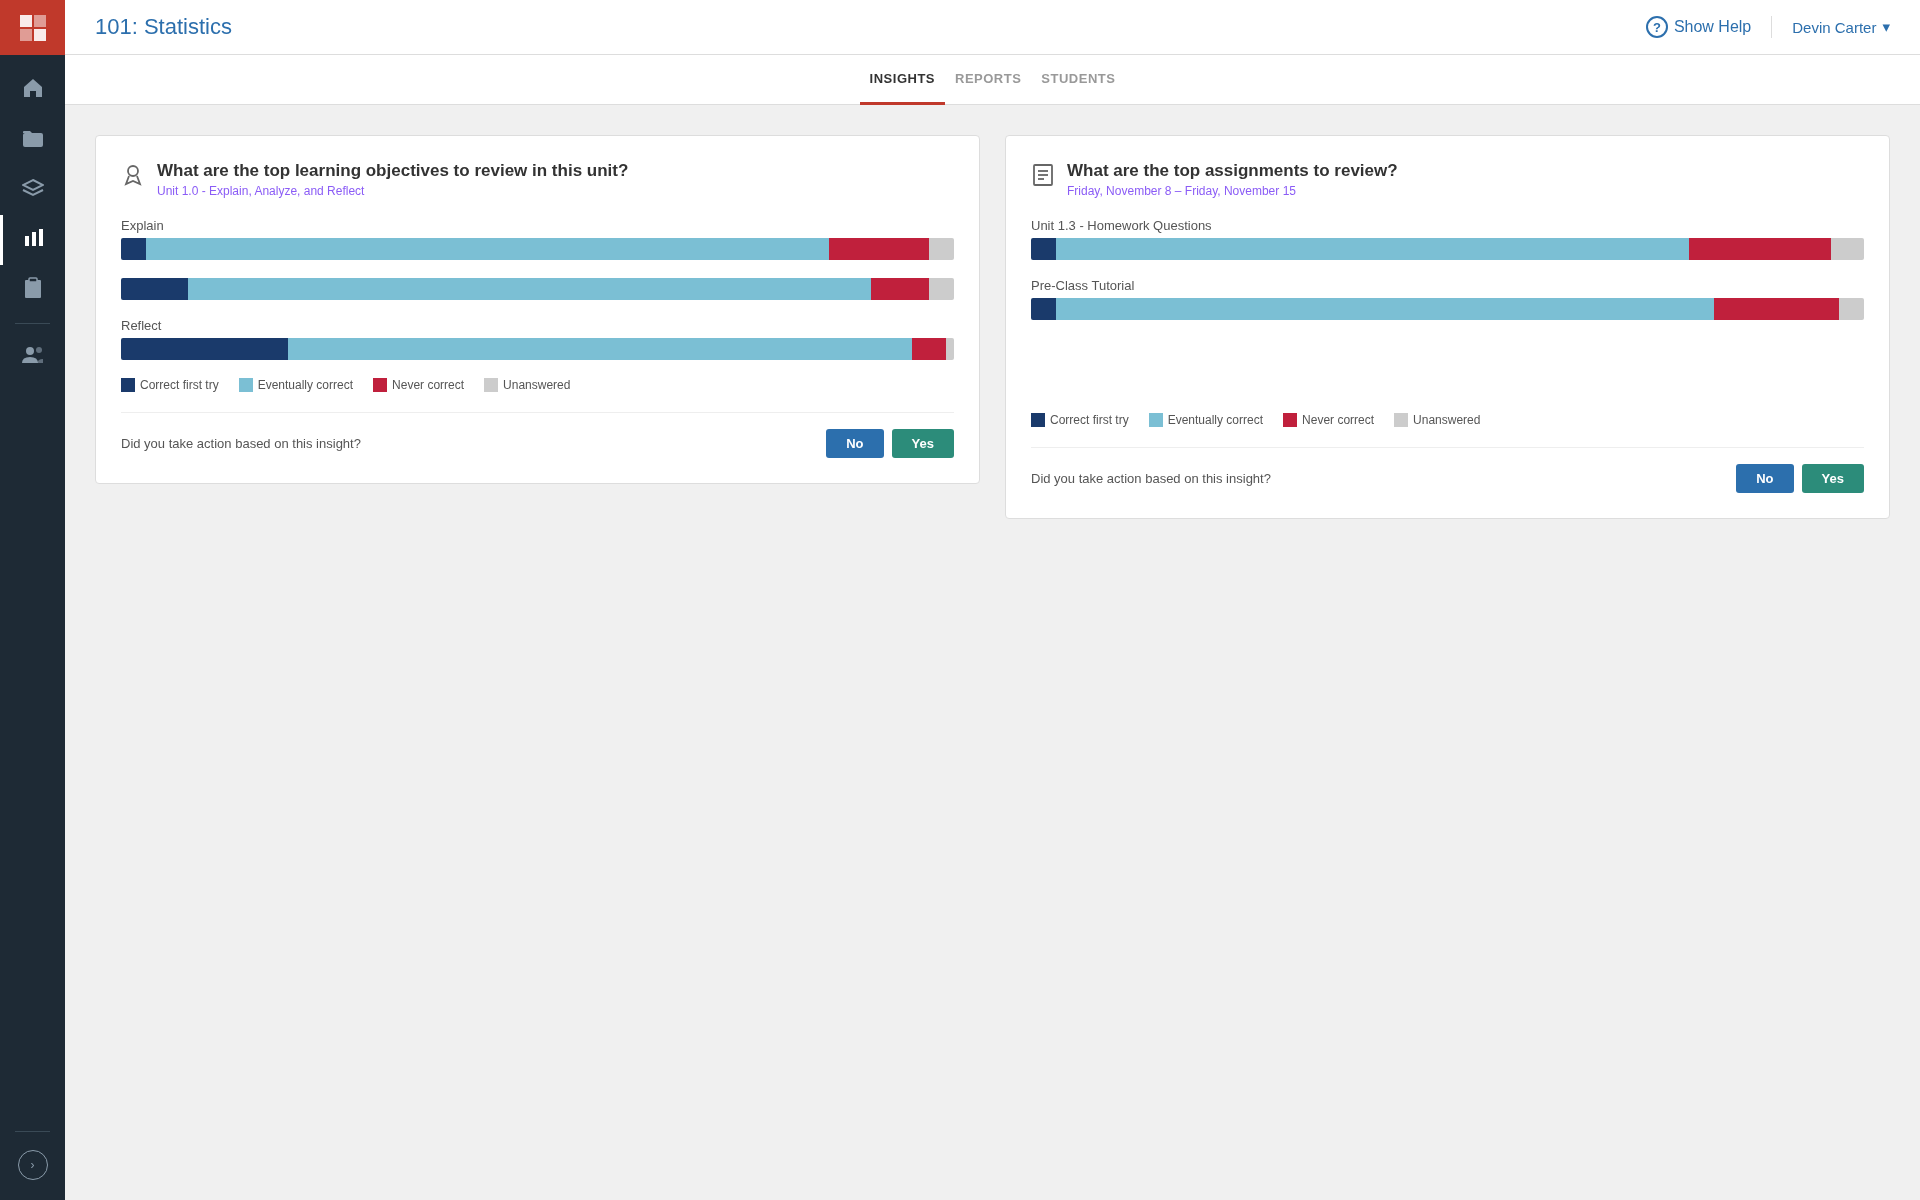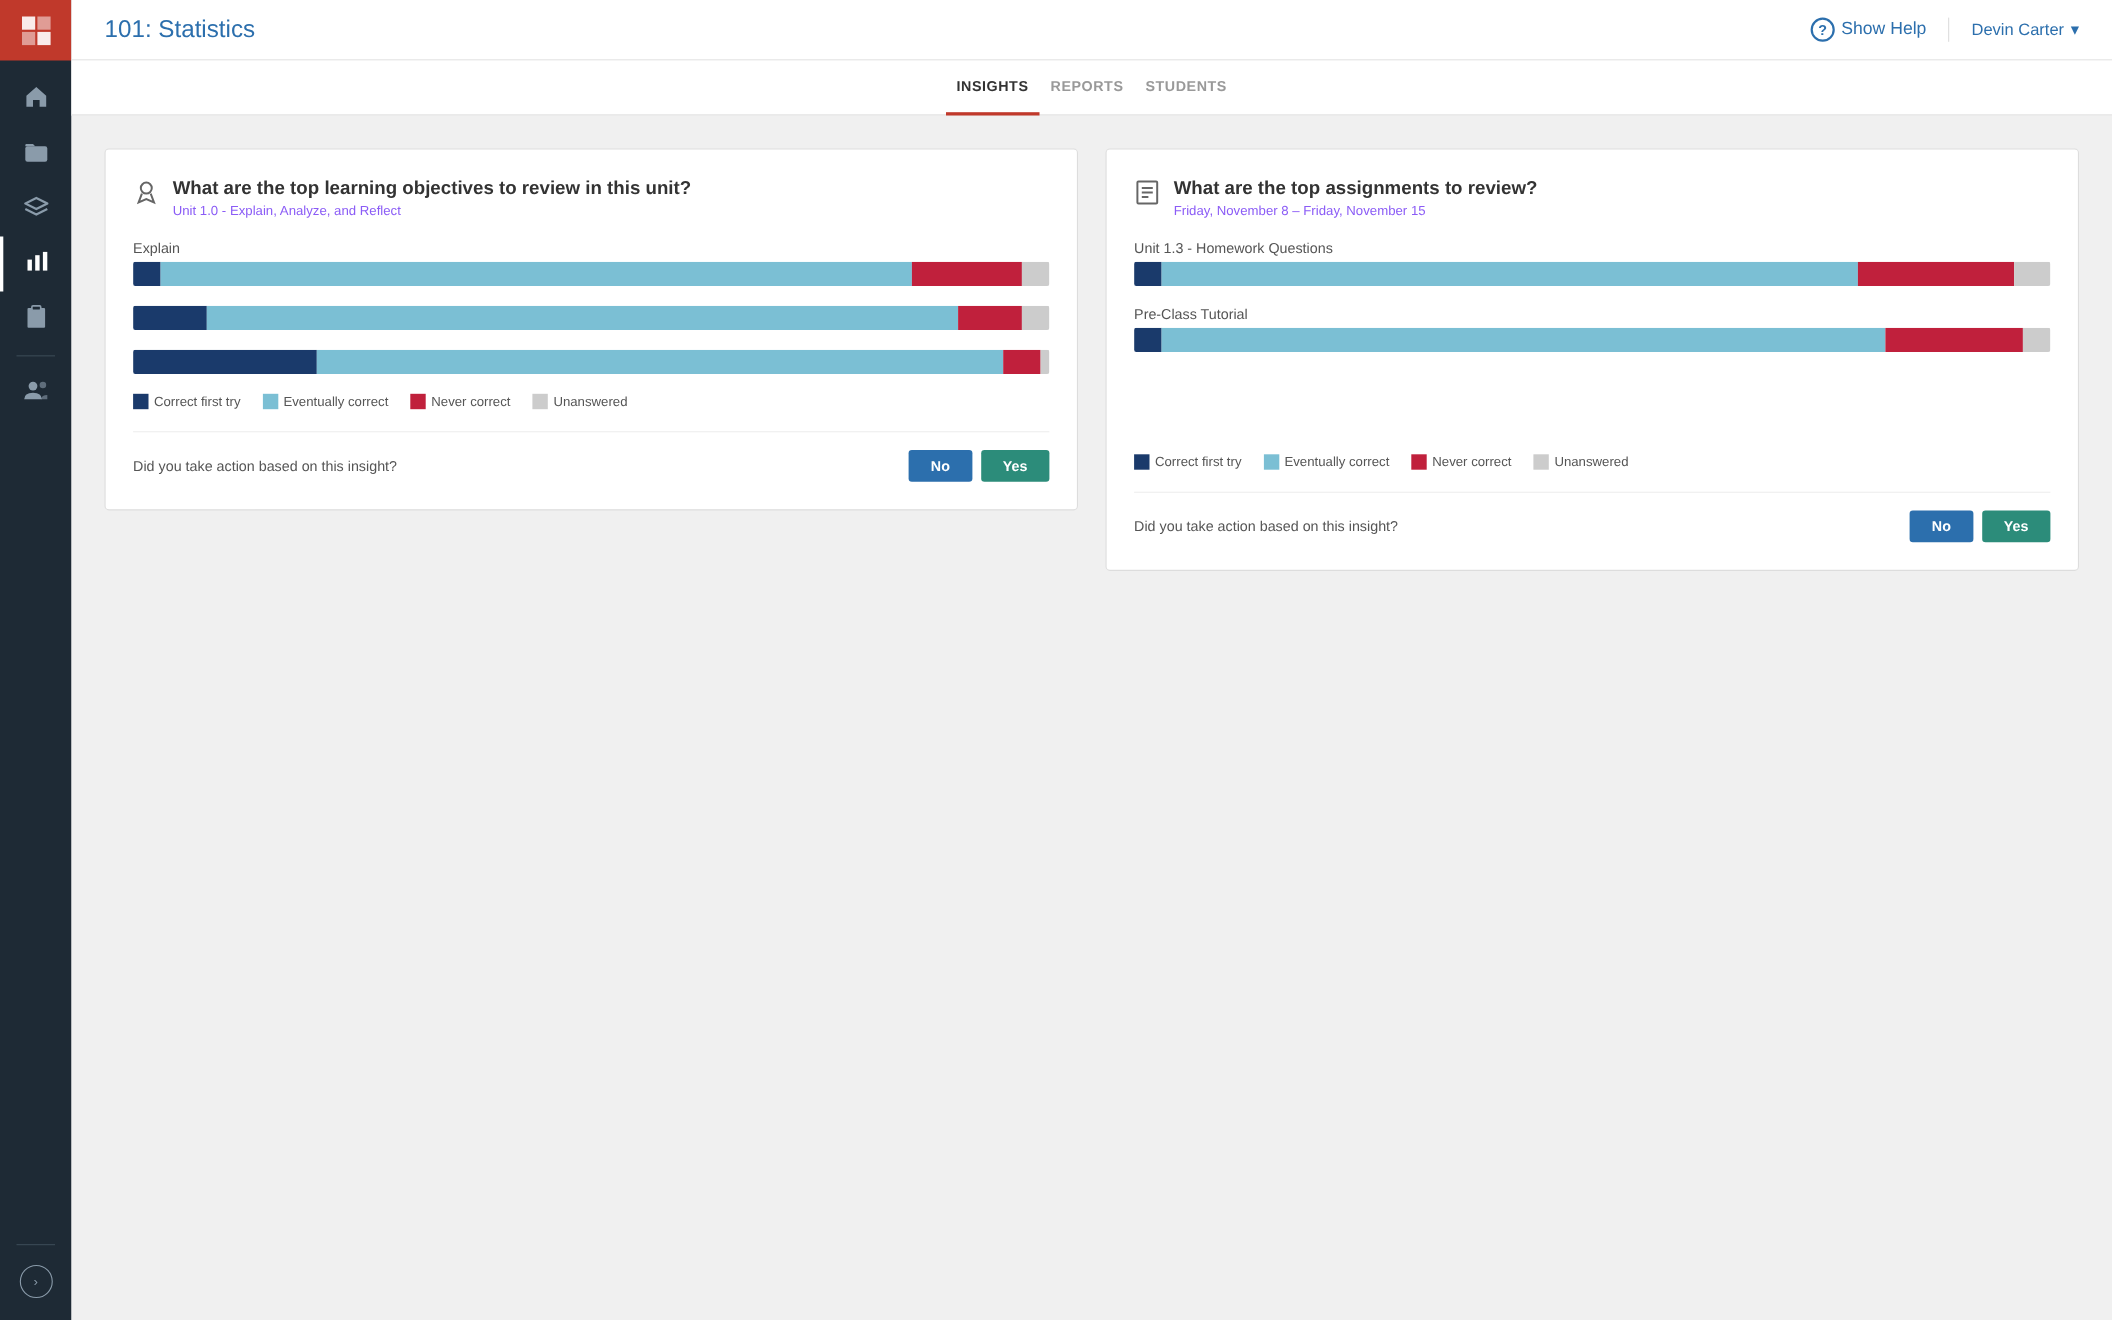--- a/index.html
+++ b/index.html
@@ -397,20 +397,21 @@
       <div class="chart-section">
         <div class="bar-container">
           <div class="bar-segment color-correct-first" style="width:8%"></div>
           <div class="bar-segment color-eventually" style="width:82%"></div>
           <div class="bar-segment color-never" style="width:7%"></div>
           <div class="bar-segment color-unanswered" style="width:3%"></div>
         </div>
       </div>
 
       <div class="chart-section">
+        <div class="chart-label">Reflect</div>
         <div class="bar-container">
           <div class="bar-segment color-correct-first" style="width:20%"></div>
           <div class="bar-segment color-eventually" style="width:75%"></div>
           <div class="bar-segment color-never" style="width:4%"></div>
           <div class="bar-segment color-unanswered" style="width:1%"></div>
         </div>
       </div>
 
       <div class="legend">
         <div class="legend-item">

